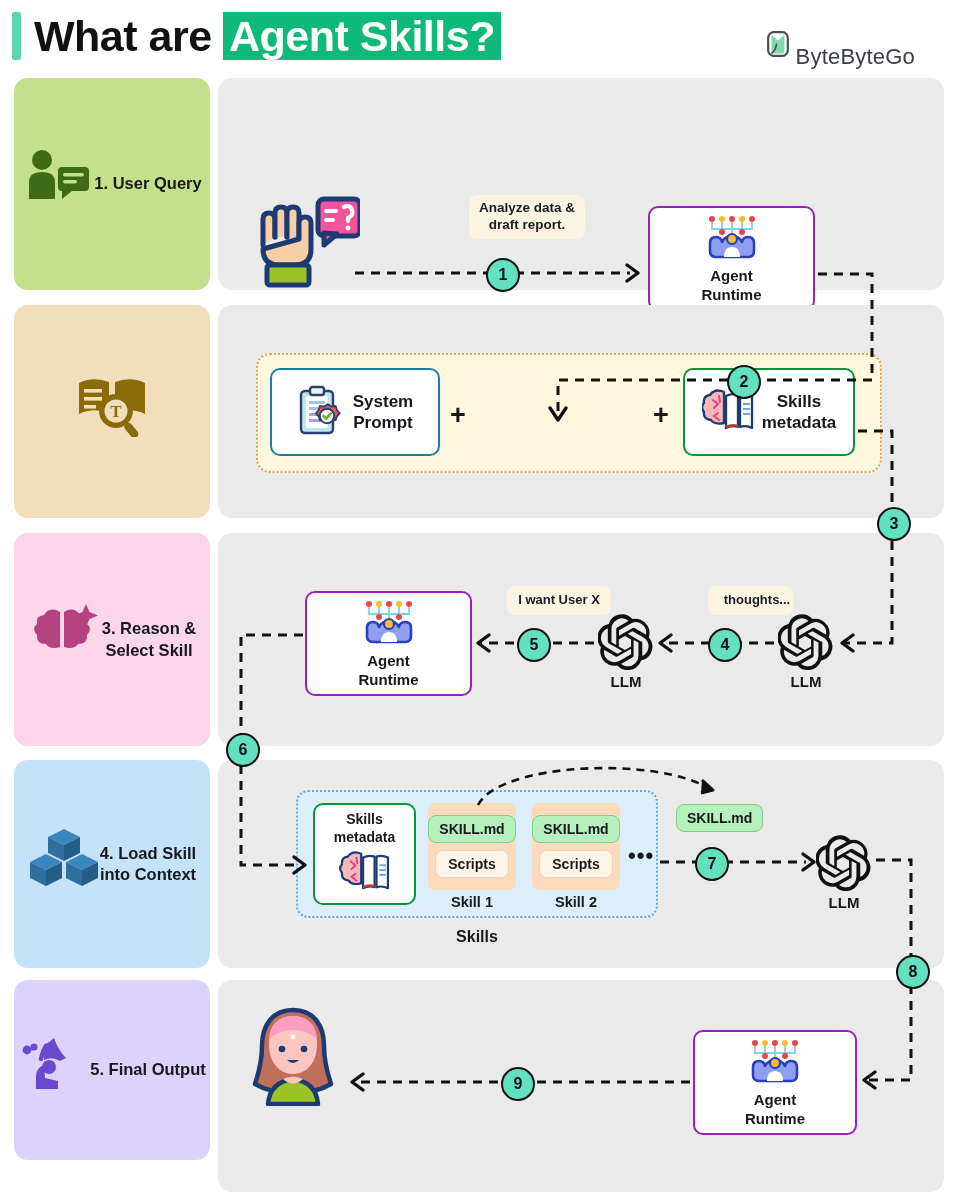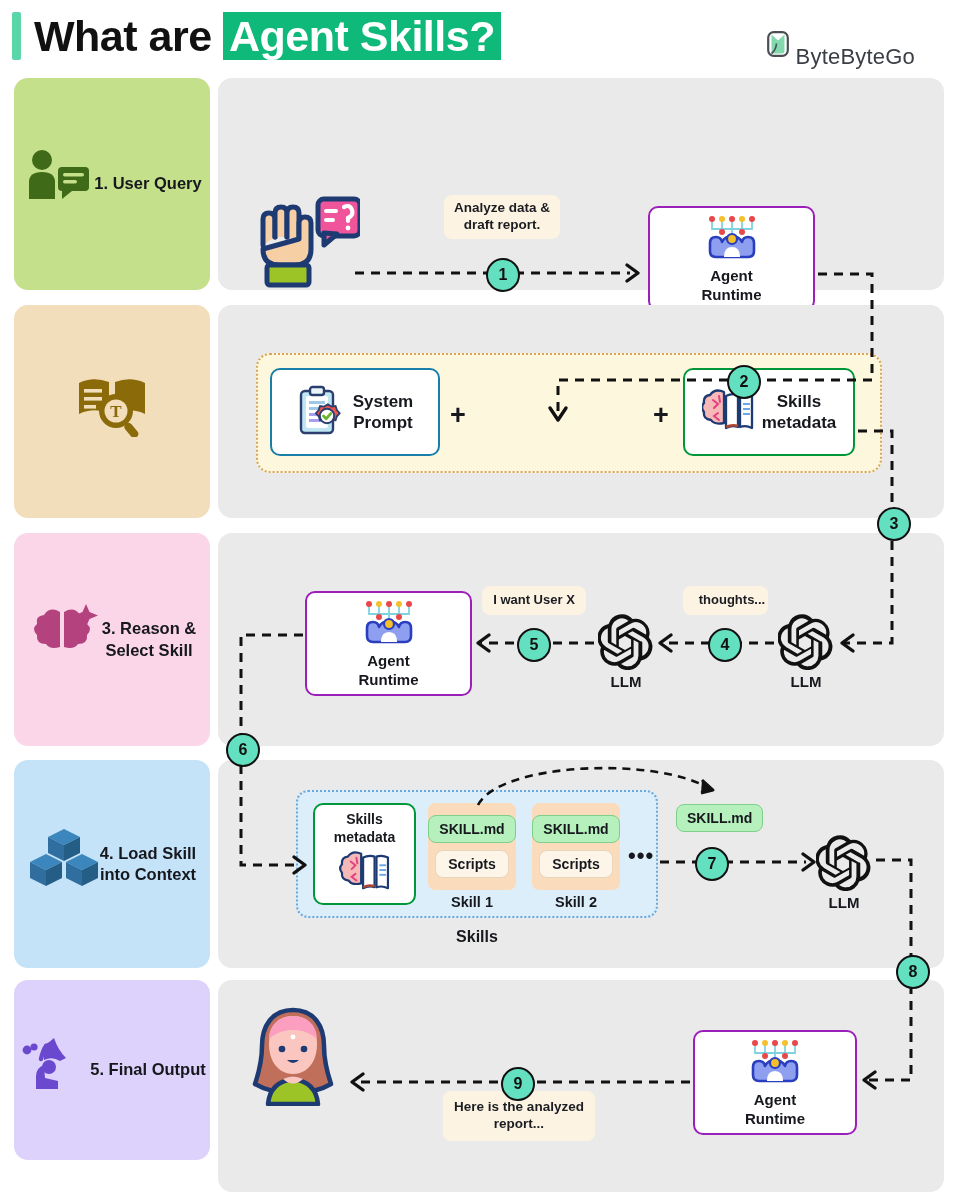--- a/index.html
+++ b/index.html
@@ -28,21 +28,21 @@
 
   
   .node{position:absolute;background:#fff;border-radius:10px;display:flex;
         flex-direction:column;align-items:center;justify-content:center;box-sizing:border-box;}
   .node .n-label{font-size:15px;font-weight:700;color:#16181d;text-align:center;line-height:1.25;}
   .purple{border:2.5px solid #9b1fb8;}
 
   
   .callout{position:absolute;background:#fcf3e3;border-radius:8px;
            font-size:13.5px;font-weight:700;color:#1b1d22;text-align:center;
-           display:flex;align-items:center;justify-content:center;line-height:1.25;padding:5px 9px;box-sizing:border-box;}
+           display:flex;align-items:center;justify-content:center;line-height:1.25;padding:5px 9px;box-sizing:border-box;margin-left:25px;}
 
   .badge{position:absolute;width:30px;height:30px;border-radius:50%;
          background:#63e0c0;border:2.6px solid #111;color:#111;
          font-size:16px;font-weight:800;display:flex;align-items:center;justify-content:center;z-index:6;}
 
   .plus{position:absolute;font-size:27px;font-weight:800;color:#16181d;}
 
   .llm-label{position:absolute;font-size:15px;font-weight:700;color:#16181d;text-align:center;}
 
   svg.layer{position:absolute;left:0;top:0;overflow:visible;pointer-events:none;}
@@ -383,22 +383,20 @@
       <path d="M45 10 c-15 0 -24 10 -24 23 c8 -7 16 -9 24 -9 s16 2 24 9 C69 20 60 10 45 10 Z" fill="#fb9ec0"></path>
       <circle cx="45" cy="31" r="2.4" fill="#fff"></circle>
       <circle cx="34" cy="43" r="3.3" fill="#1e3a73"></circle>
       <circle cx="56" cy="43" r="3.3" fill="#1e3a73"></circle>
       <path d="M39 54 q6 6 12 0 Z" fill="#1e3a73"></path>
       <path d="M20 98 q2 -22 25 -25 q23 3 25 25 Z" fill="#9dc426" stroke="#1e3a73" stroke-width="4.5" stroke-linejoin="round"></path>
       <path d="M35 73 q10 9 20 0 q-10 -5 -20 0 Z" fill="#fbc6c0"></path>
     </svg>
   </span>
 
-  <div class="callout" style="left:443px;top:111px;width:152px;height:50px;white-space:pre-line;">Here is the analyzed
-report...</div>
 
   <div class="node purple" style="left:693px;top:50px;width:164px;height:105px;">
     <span>
       <svg width="56" height="46" viewBox="0 0 56 46">
         <g stroke="#7fd3e0" stroke-width="1.8" fill="none">
           <path d="M8 7 V16 H48 V7"></path>
             <path d="M18 7 V22"></path>
             <path d="M28 7 V20"></path>
             <path d="M38 7 V22"></path>
         </g>

